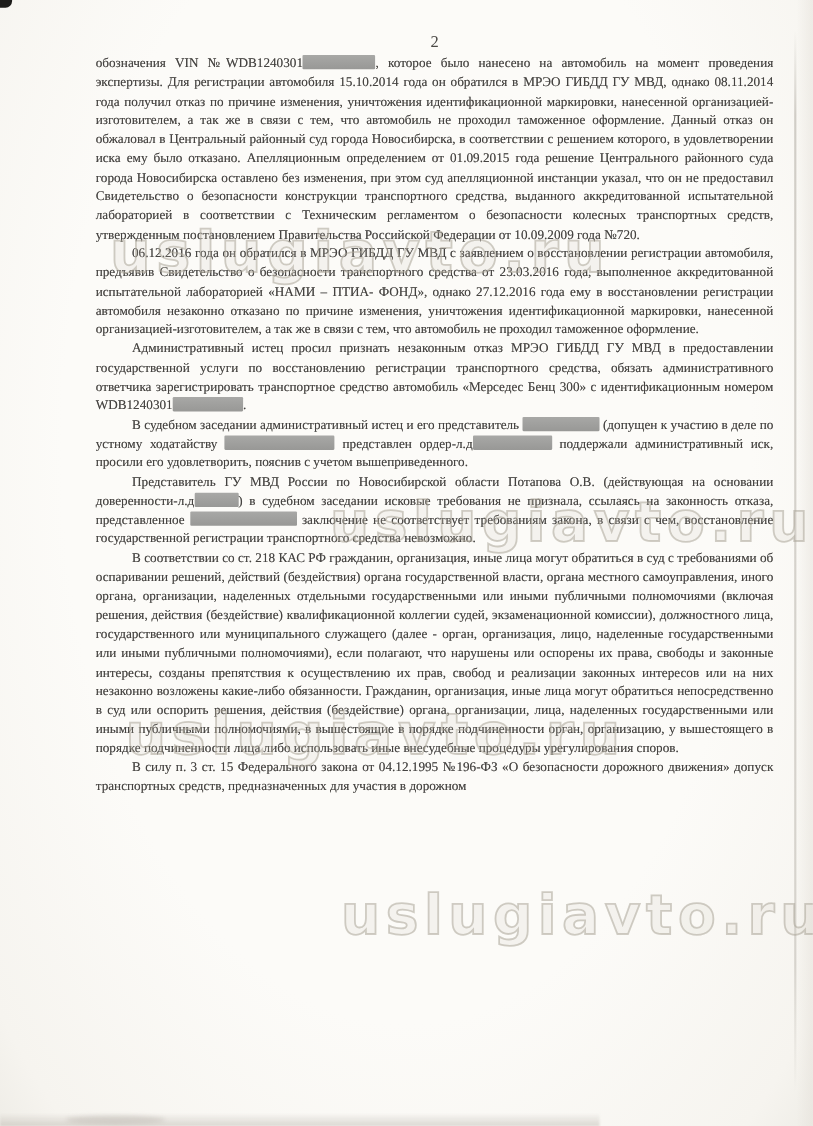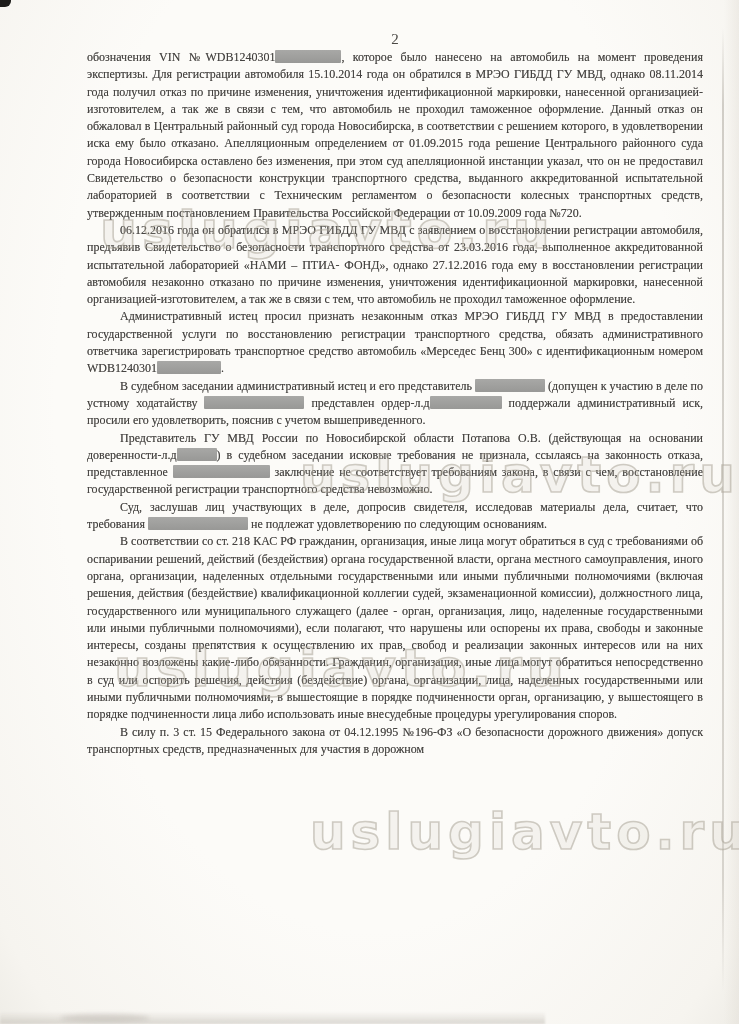--- a/index.html
+++ b/index.html
@@ -91,17 +91,16 @@
   <div class="wm wm2">uslugiavto.ru</div>
   <div class="wm wm3">uslugiavto.ru</div>
   <div class="wm wm4">uslugiavto.ru</div>
 
   <div id="doc-body" class="textblock">
       <p class="">обозначения    VIN    №WDB1240301<span class="redact" style="width: 66px;"></span>, которое было нанесено на автомобиль на момент проведения экспертизы. Для регистрации автомобиля 15.10.2014 года он обратился в МРЭО ГИБДД ГУ МВД, однако 08.11.2014 года получил отказ по причине  изменения, уничтожения идентификационной маркировки, нанесенной организацией-изготовителем, а так же в связи с тем, что автомобиль не проходил таможенное оформление. Данный отказ он обжаловал в Центральный районный суд города Новосибирска, в соответствии с решением которого, в удовлетворении иска ему было отказано. Апелляционным определением от 01.09.2015 года решение Центрального районного суда города Новосибирска оставлено без изменения,  при  этом  суд  апелляционной  инстанции  указал,  что  он  не  предоставил Свидетельство о безопасности конструкции транспортного средства, выданного аккредитованной испытательной лабораторией в соответствии с Техническим регламентом о безопасности колесных транспортных средств, утвержденным постановлением Правительства Российской Федерации от 10.09.2009 года №720.</p>
       <p class="indent">06.12.2016 года он  обратился в МРЭО ГИБДД ГУ МВД с заявлением о восстановлении регистрации автомобиля, предъявив Свидетельство о безопасности транспортного средства от 23.03.2016 года, выполненное  аккредитованной испытательной лабораторией «НАМИ – ПТИА- ФОНД», однако 27.12.2016 года ему  в восстановлении регистрации автомобиля незаконно отказано по причине изменения, уничтожения идентификационной маркировки, нанесенной организацией-изготовителем, а так же в связи с тем, что автомобиль не проходил таможенное оформление.</p>
       <p class="indent">Административный истец просил признать незаконным отказ МРЭО ГИБДД ГУ МВД в предоставлении государственной услуги по восстановлению регистрации транспортного средства, обязать административного ответчика зарегистрировать транспортное средство автомобиль «Мерседес Бенц 300» с идентификационным номером WDB1240301<span class="redact" style="width: 64px;"></span>.</p>
       <p class="indent">В судебном заседании административный истец и его представитель <span class="redact" style="width: 70px;"></span> (допущен к участию в деле по устному ходатайству <span class="redact" style="width: 100px;"></span> представлен ордер-л.д<span class="redact" style="width: 72px;"></span> поддержали административный иск, просили его удовлетворить, пояснив с учетом вышеприведенного.</p>
       <p class="indent">Представитель ГУ МВД России по Новосибирской области Потапова О.В. (действующая на основании доверенности-л.д<span class="redact" style="width: 40px;"></span>) в судебном заседании исковые требования не признала, ссылаясь на законность отказа,  представленное <span class="redact" style="width: 97px;"></span> заключение не соответствует требованиям закона, в связи с чем, восстановление государственной регистрации транспортного средства невозможно.</p>
-      <p class="indent">Суд, заслушав лиц участвующих в деле, допросив свидетеля, исследовав материалы дела, считает, что требования <span class="redact" style="width: 100px;"></span> не подлежат удовлетворению по следующим основаниям.</p>
       <p class="indent">В соответствии со ст. 218 КАС РФ гражданин, организация, иные лица могут обратиться в суд с требованиями об оспаривании решений, действий (бездействия) органа государственной власти, органа местного самоуправления, иного органа, организации, наделенных отдельными государственными или иными публичными полномочиями (включая решения, действия (бездействие) квалификационной коллегии судей, экзаменационной комиссии), должностного лица, государственного или муниципального служащего (далее - орган, организация, лицо, наделенные государственными или иными публичными полномочиями), если полагают, что нарушены или оспорены их права, свободы и законные интересы, созданы препятствия к осуществлению их прав, свобод и реализации законных интересов или на них незаконно возложены какие-либо обязанности. Гражданин, организация, иные лица могут обратиться непосредственно в суд или оспорить решения, действия (бездействие) органа, организации, лица, наделенных государственными или иными публичными полномочиями, в вышестоящие в порядке подчиненности орган, организацию, у вышестоящего в порядке подчиненности лица либо использовать иные внесудебные процедуры урегулирования споров.</p>
       <p class="indent">В силу п. 3 ст. 15 Федерального закона от 04.12.1995 №196-ФЗ «О безопасности дорожного движения» допуск транспортных средств, предназначенных для участия в дорожном</p>
     </div>
 </div>
 
 </body></html>

